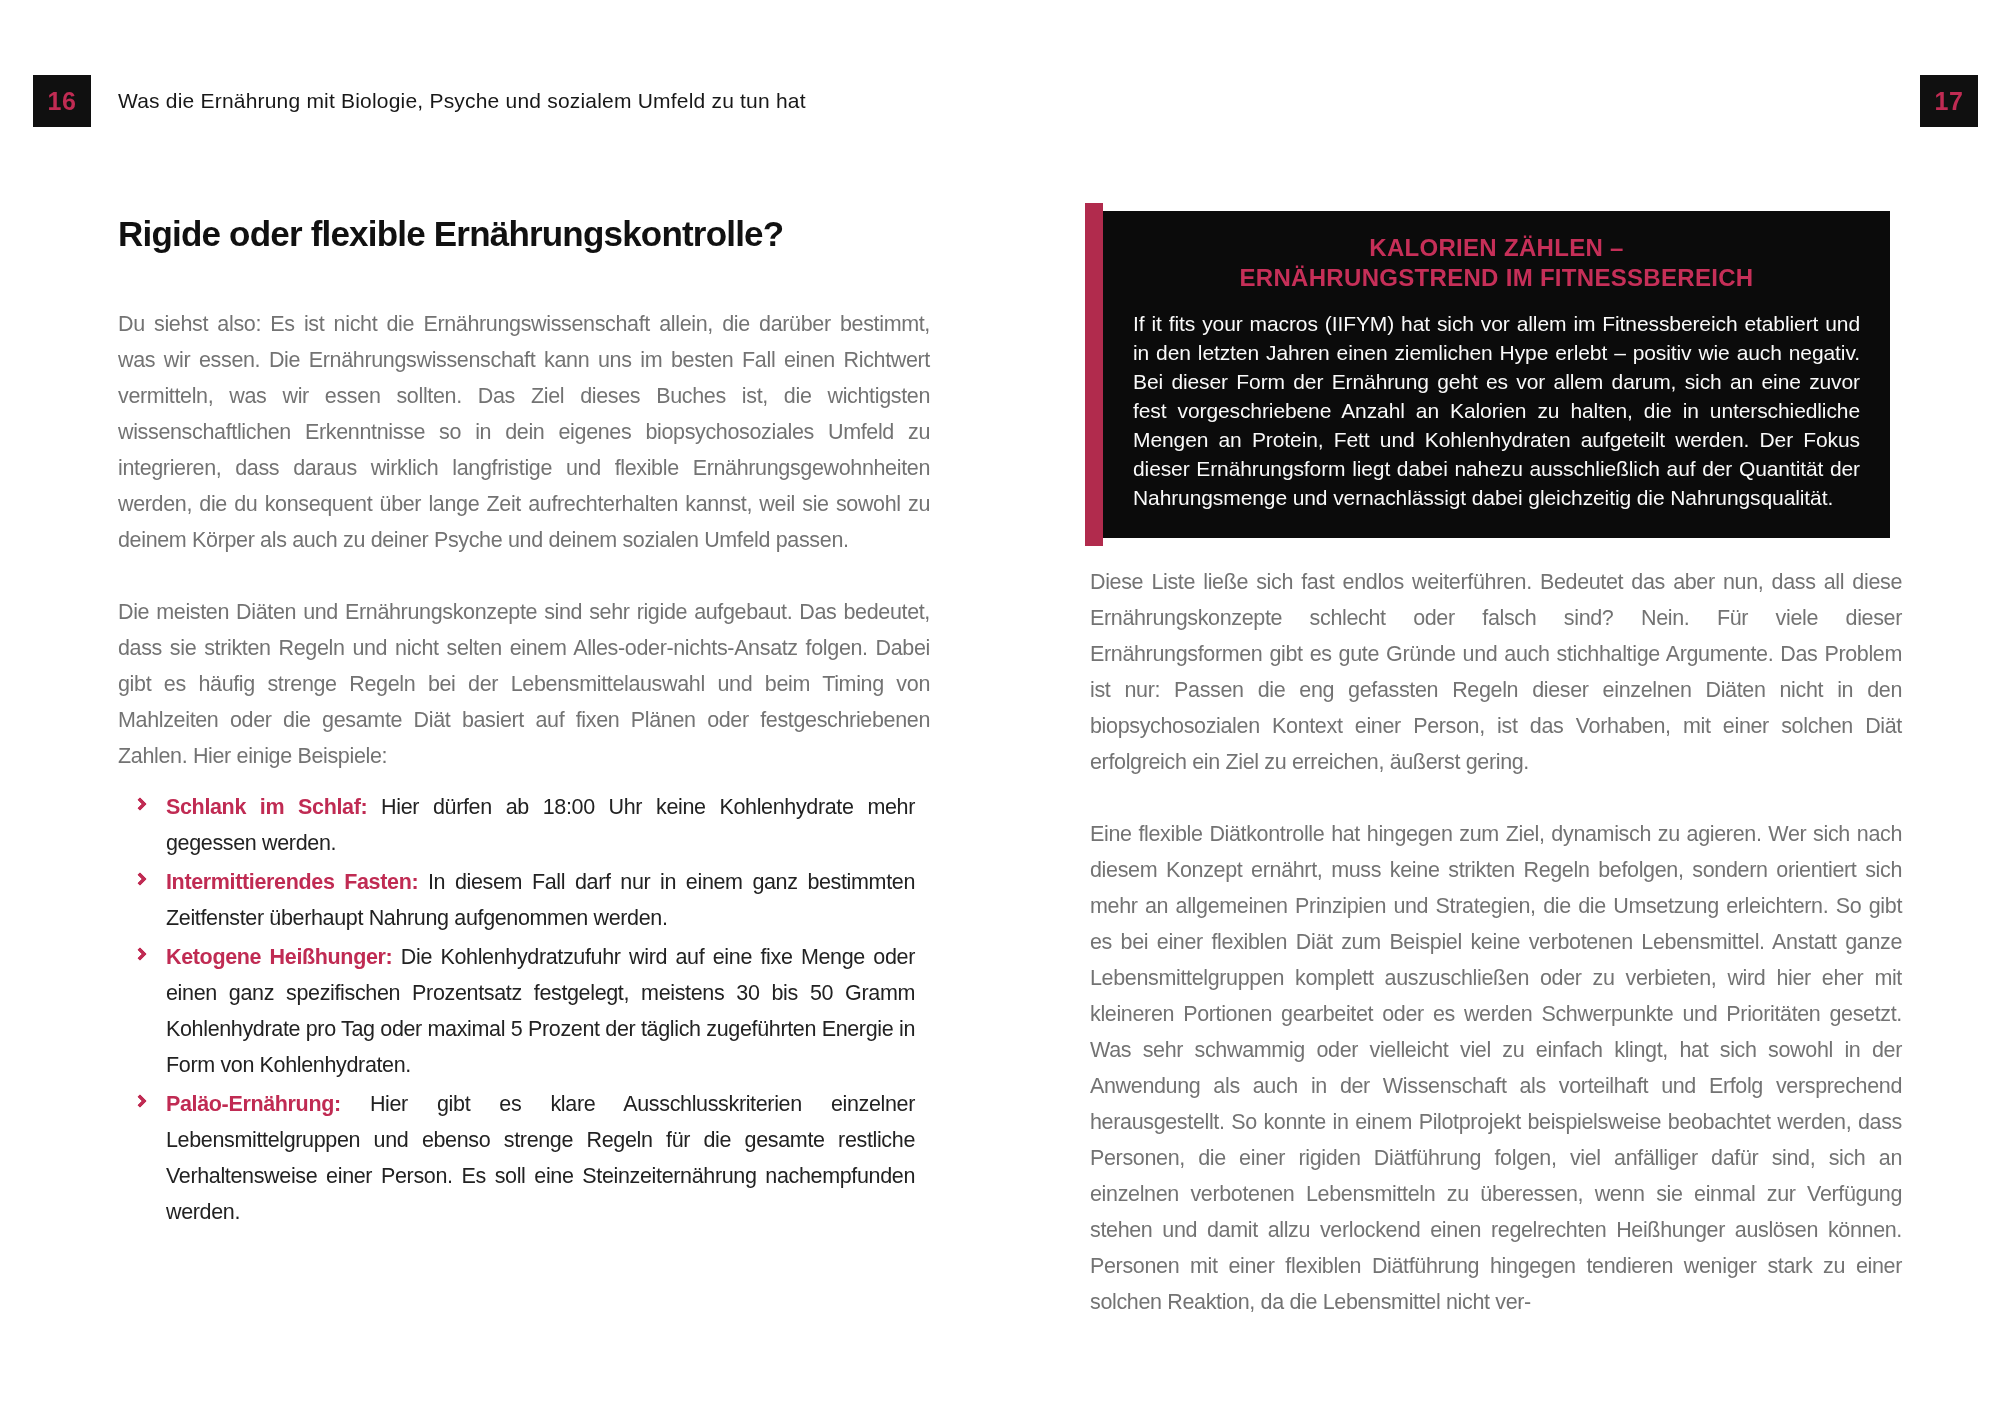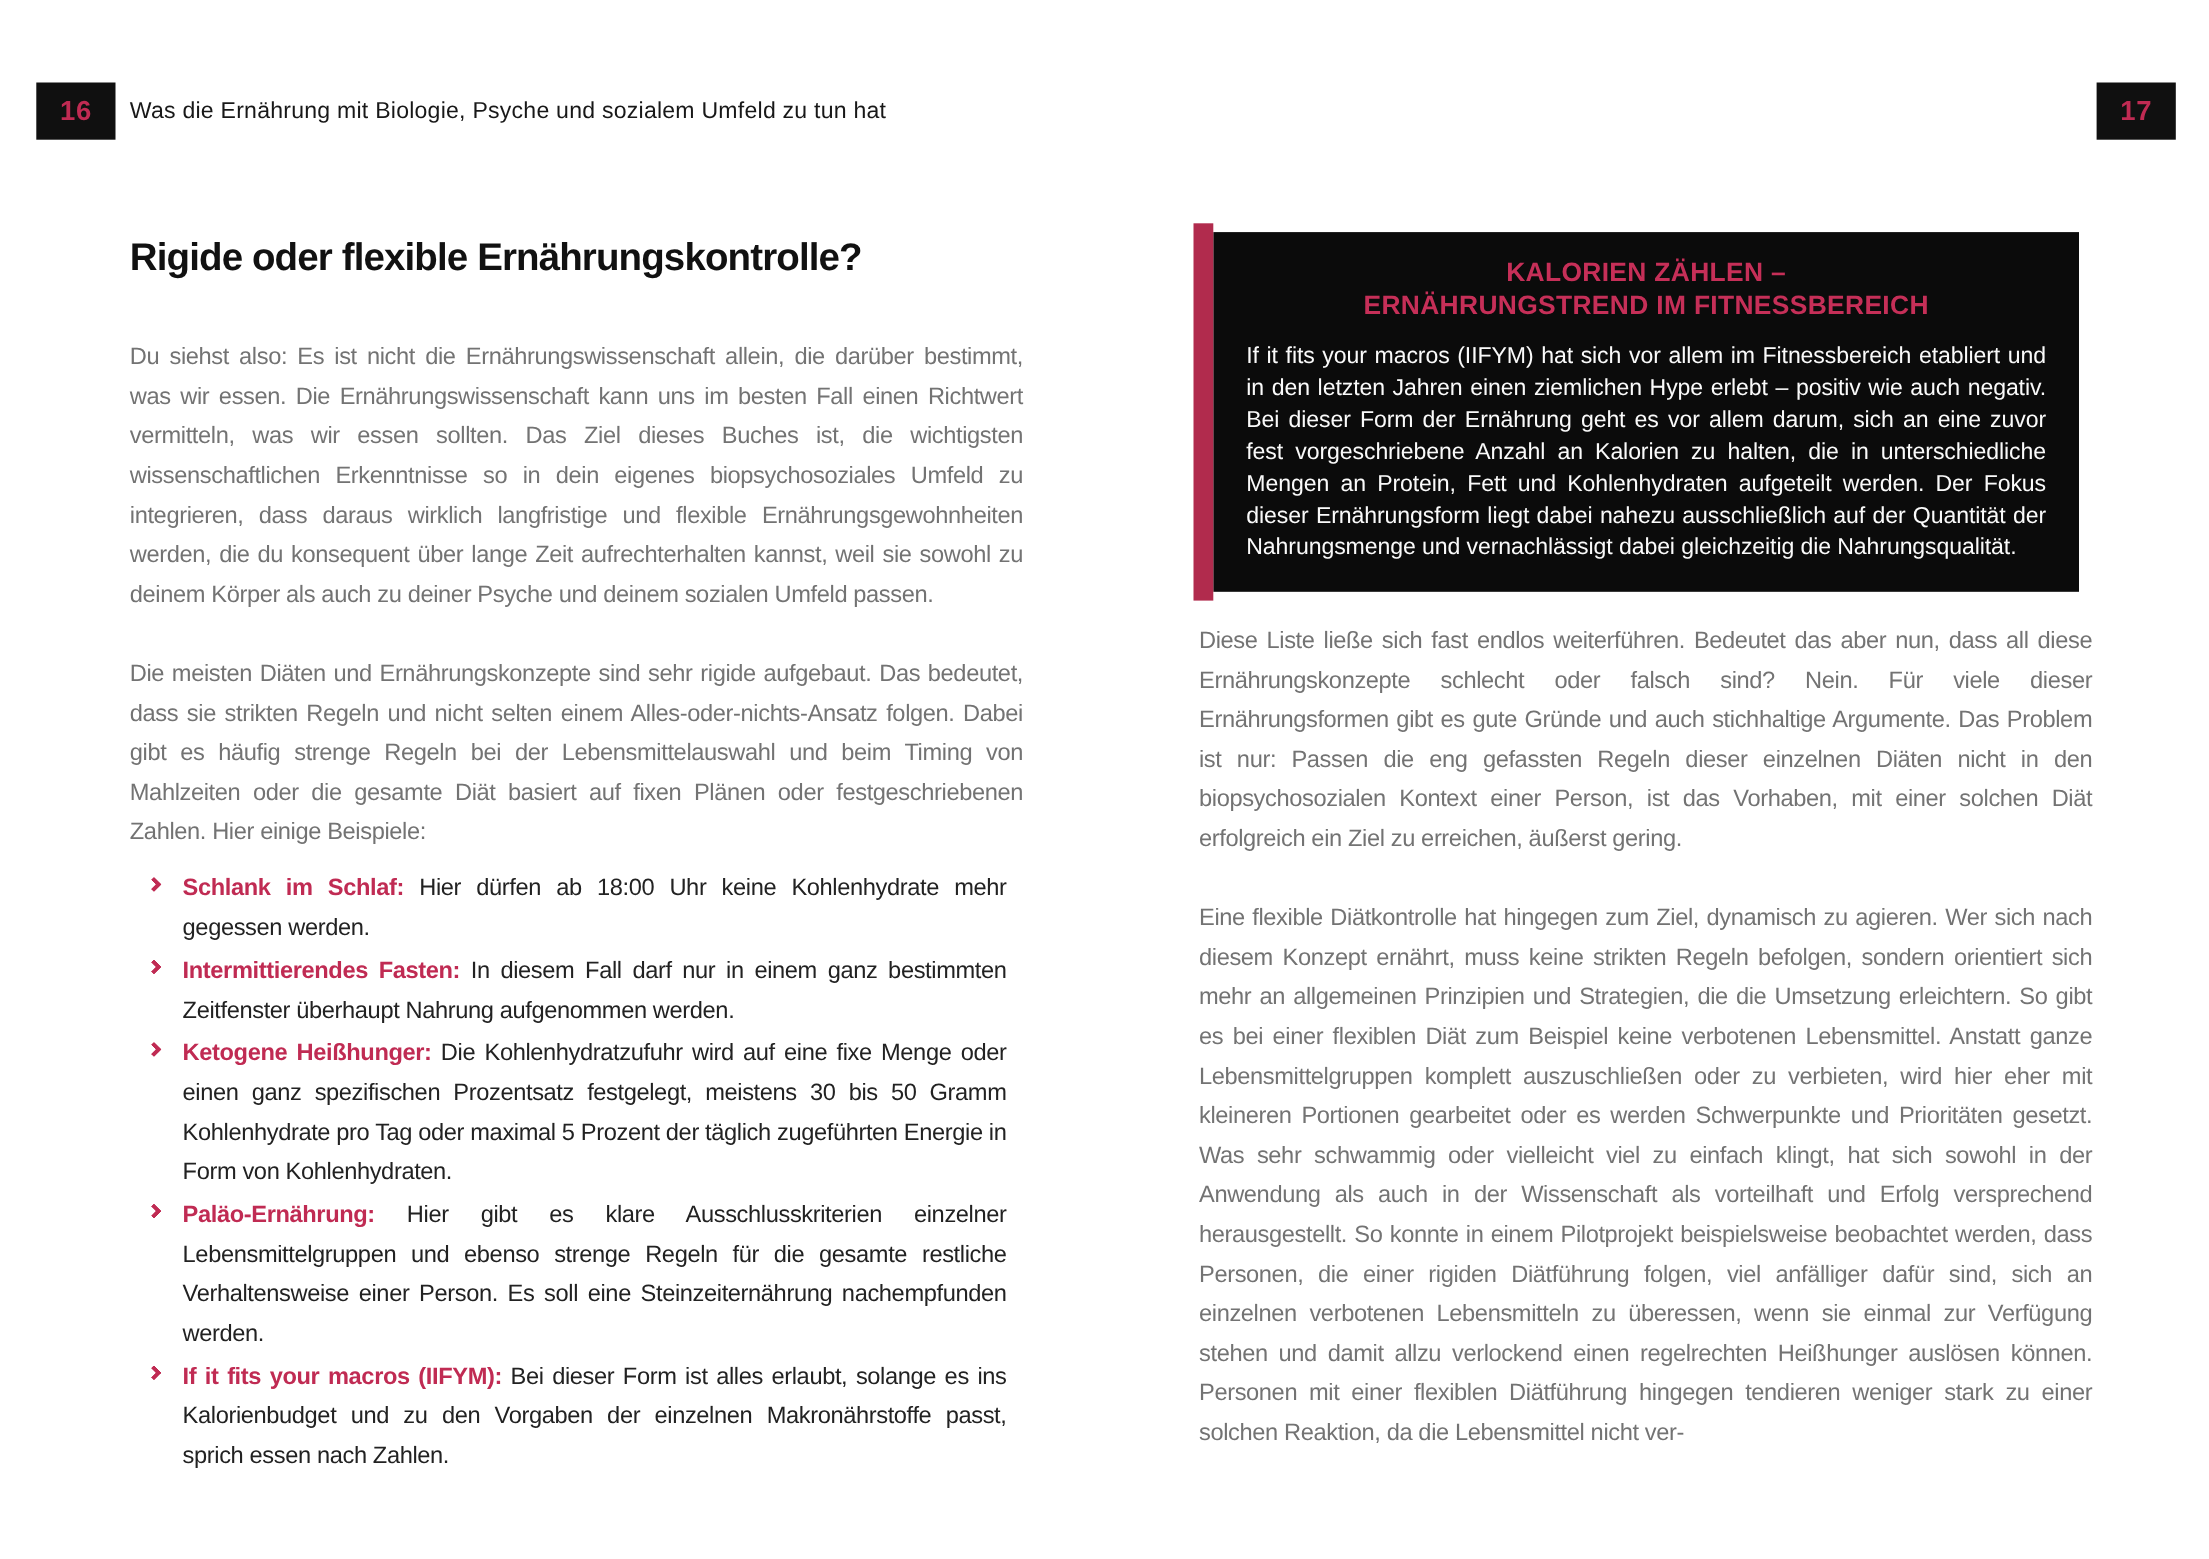--- a/index.html
+++ b/index.html
@@ -14,21 +14,21 @@
   body{background:#ffffff;font-family:"Liberation Sans", sans-serif;color:var(--ink);}
   .spread{
     position:relative;
     width:2008px;height:1417px;
     background:#ffffff;
     overflow:hidden;
   }
 
   
   .pagenum-box{
-    position:absolute;top:75px;width:72px;height:52px;
+    position:absolute;top:75px;width:58px;height:52px;
     background:#101010;
     display:flex;align-items:center;justify-content:center;
     color:var(--accent);
     font-size:25px;font-weight:700;letter-spacing:0.5px;
   }
   .pagenum-box.left{left:33px;}
   .pagenum-box.right{right:30px;}
   .running-head{
     position:absolute;top:75px;height:52px;
     display:flex;align-items:center;
@@ -121,21 +121,20 @@
     <div id="left-paragraphs">
         <p class="body">Du siehst also: Es ist nicht die Ernährungswissenschaft allein, die darüber bestimmt, was wir essen. Die Ernährungswissenschaft kann uns im besten Fall einen Richtwert vermitteln, was wir essen sollten. Das Ziel dieses Buches ist, die wichtigsten wissenschaftlichen Erkenntnisse so in dein eigenes biopsychosoziales Umfeld zu integrieren, dass daraus wirklich langfristige und flexible Ernährungsgewohnheiten werden, die du konsequent über lange Zeit aufrechterhalten kannst, weil sie sowohl zu deinem Körper als auch zu deiner Psyche und deinem sozialen Umfeld passen.</p>
         <p class="body">Die meisten Diäten und Ernährungskonzepte sind sehr rigide aufgebaut. Das bedeutet, dass sie strikten Regeln und nicht selten einem Alles-oder-nichts-Ansatz folgen. Dabei gibt es häufig strenge Regeln bei der Lebensmittelauswahl und beim Timing von Mahlzeiten oder die gesamte Diät basiert auf fixen Plänen oder festgeschriebenen Zahlen. Hier einige Beispiele:</p>
       </div>
 
     <ul class="diet-list" id="diet-list">
         <li><span class="chevron"></span><span class="bullet-lead">Schlank im Schlaf:</span> Hier dürfen ab 18:00 Uhr keine Kohlenhydrate mehr gegessen werden.</li>
         <li><span class="chevron"></span><span class="bullet-lead">Intermittierendes Fasten:</span> In diesem Fall darf nur in einem ganz bestimmten Zeitfenster überhaupt Nahrung aufgenommen werden.</li>
         <li><span class="chevron"></span><span class="bullet-lead">Ketogene Heißhunger:</span> Die Kohlenhydratzufuhr wird auf eine fixe Menge oder einen ganz spezifischen Prozentsatz festgelegt, meistens 30 bis 50 Gramm Kohlenhydrate pro Tag oder maximal 5 Prozent der täglich zugeführten Energie in Form von Kohlenhydraten.</li>
         <li><span class="chevron"></span><span class="bullet-lead">Paläo-Ernährung:</span> Hier gibt es klare Ausschlusskriterien einzelner Lebensmittelgruppen und ebenso strenge Regeln für die gesamte restliche Verhaltensweise einer Person. Es soll eine Steinzeiternährung nachempfunden werden.</li>
-        <li><span class="chevron"></span><span class="bullet-lead">If it fits your macros (IIFYM):</span> Bei dieser Form ist alles erlaubt, solange es ins Kalorienbudget und zu den Vorgaben der einzelnen Makronährstoffe passt, sprich essen nach Zahlen.</li>
       </ul>
   </section>
 
   <section class="col col-right">
     <aside class="callout">
       <div class="callout-bar"></div>
       <div class="callout-title">
         <span>KALORIEN ZÄHLEN –</span><br>
         <span>ERNÄHRUNGSTREND IM FITNESSBEREICH</span>
       </div>

